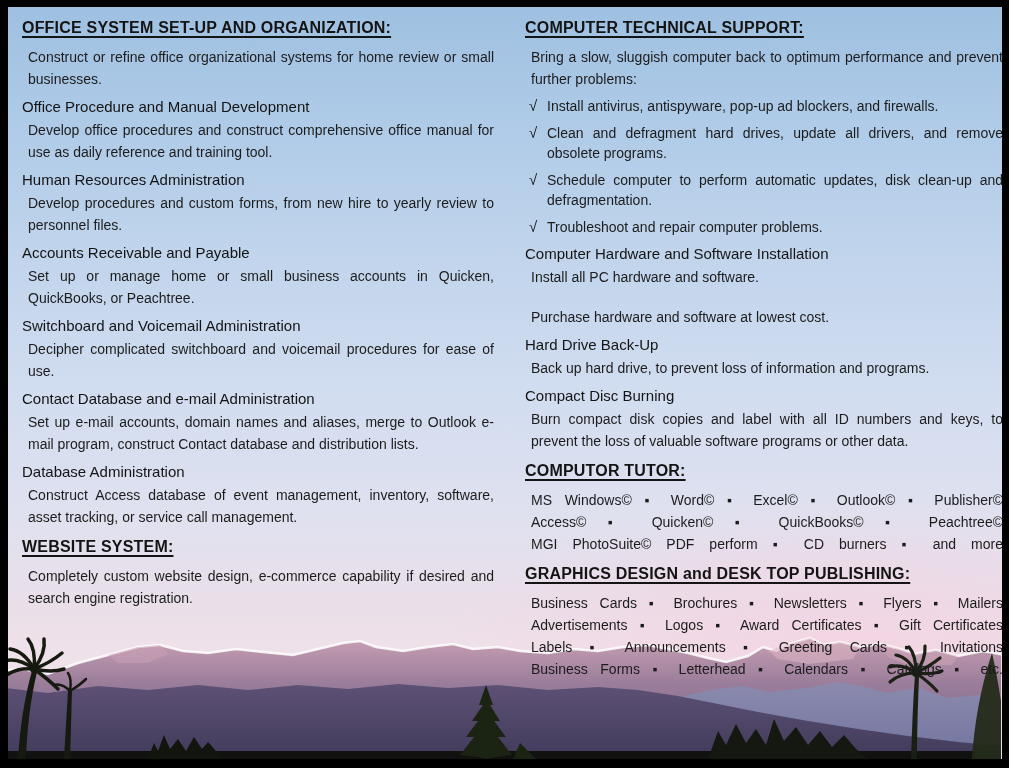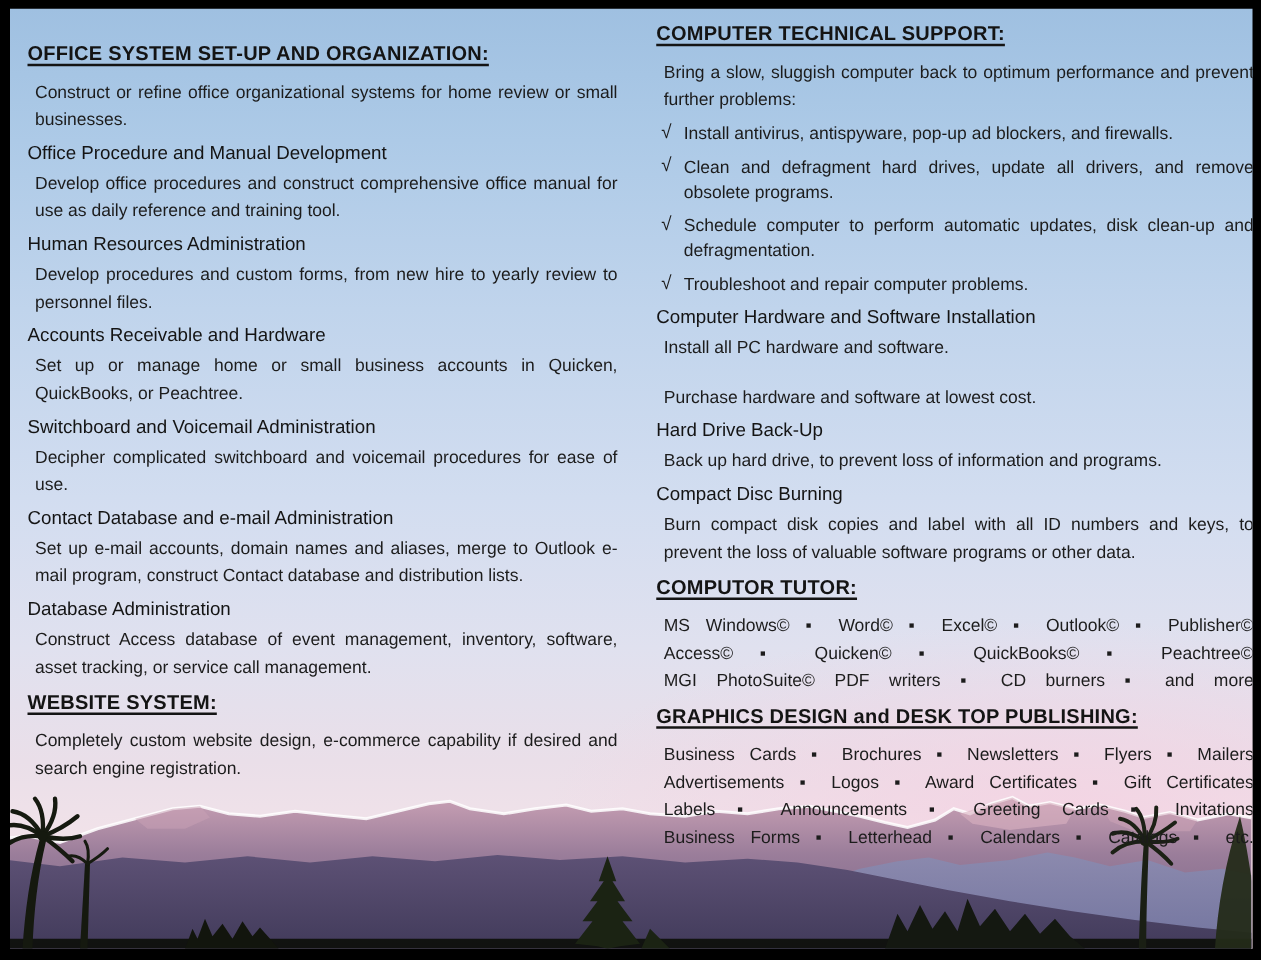--- a/index.html
+++ b/index.html
@@ -26,21 +26,21 @@
         #f1e2e9 88%,
         #eedce5 100%);
   }
   .scenery{
     position:absolute;left:0;right:0;bottom:0;height:200px;
   }
   .col{
     position:absolute;top:11px;
     color:#1c1c1c;
   }
-  .col-left{left:14px;width:472px;margin-top:16px;}
+  .col-left{left:14px;width:472px;}
   .col-right{left:517px;width:478px;}
   .sec-head{
     font-size:16px;font-weight:bold;letter-spacing:.2px;
     line-height:20px;
     text-decoration:underline;
     text-decoration-thickness:2px;
     text-underline-offset:3px;
     margin:0 0 8px 0;
     color:#141414;
   }
@@ -167,21 +167,21 @@
   <div class="col col-left">
     <div class="sec-head">OFFICE SYSTEM SET-UP AND ORGANIZATION:</div>
     <p class="p">Construct or refine office organizational systems for home review or small businesses.</p>
 
     <div class="sub-head">Office Procedure and Manual Development</div>
     <p class="p">Develop office procedures and construct comprehensive office manual for use as daily reference and training tool.</p>
 
     <div class="sub-head">Human Resources Administration</div>
     <p class="p">Develop procedures and custom forms, from new hire to yearly review to personnel files.</p>
 
-    <div class="sub-head">Accounts Receivable and Hardware</div>
+    <div class="sub-head">Accounts Receivable and Payable</div>
     <p class="p">Set up or manage home or small business accounts in Quicken, QuickBooks, or Peachtree.</p>
 
     <div class="sub-head">Switchboard and Voicemail Administration</div>
     <p class="p">Decipher complicated switchboard and voicemail procedures for ease of use.</p>
 
     <div class="sub-head">Contact Database and e-mail Administration</div>
     <p class="p">Set up e-mail accounts, domain names and aliases, merge to Outlook e-mail program, construct Contact database and distribution lists.</p>
 
     <div class="sub-head">Database Administration</div>
     <p class="p">Construct Access database of event management, inventory, software, asset tracking, or service call management.</p>
@@ -220,21 +220,21 @@
     <div class="sub-head">Hard Drive Back-Up</div>
     <p class="p">Back up hard drive, to prevent loss of information and programs.</p>
 
     <div class="sub-head">Compact Disc Burning</div>
     <p class="p">Burn compact disk copies and label with all ID numbers and keys, to prevent the loss of valuable software programs or other data.</p>
 
     <div class="sec-head gap-top">COMPUTOR TUTOR:</div>
     <div class="list-block">
       <p class="jline">MS Windows© ▪ Word© ▪ Excel© ▪ Outlook© ▪ Publisher©</p>
       <p class="jline">Access© ▪ Quicken© ▪ QuickBooks© ▪ Peachtree©</p>
-      <p class="jline">MGI PhotoSuite© PDF writers ▪ CD burners ▪ and more</p>
+      <p class="jline">MGI PhotoSuite© PDF perform ▪ CD burners ▪ and more</p>
     </div>
 
     <div class="sec-head gap-top">GRAPHICS DESIGN and DESK TOP PUBLISHING:</div>
     <div class="list-block">
       <p class="jline">Business Cards ▪ Brochures ▪ Newsletters ▪ Flyers ▪ Mailers</p>
       <p class="jline">Advertisements ▪ Logos ▪ Award Certificates ▪ Gift Certificates</p>
       <p class="jline">Labels ▪ Announcements ▪ Greeting Cards ▪ Invitations</p>
       <p class="jline">Business Forms ▪ Letterhead ▪ Calendars ▪ Catalogs ▪ etc.</p>
     </div>
   </div>

